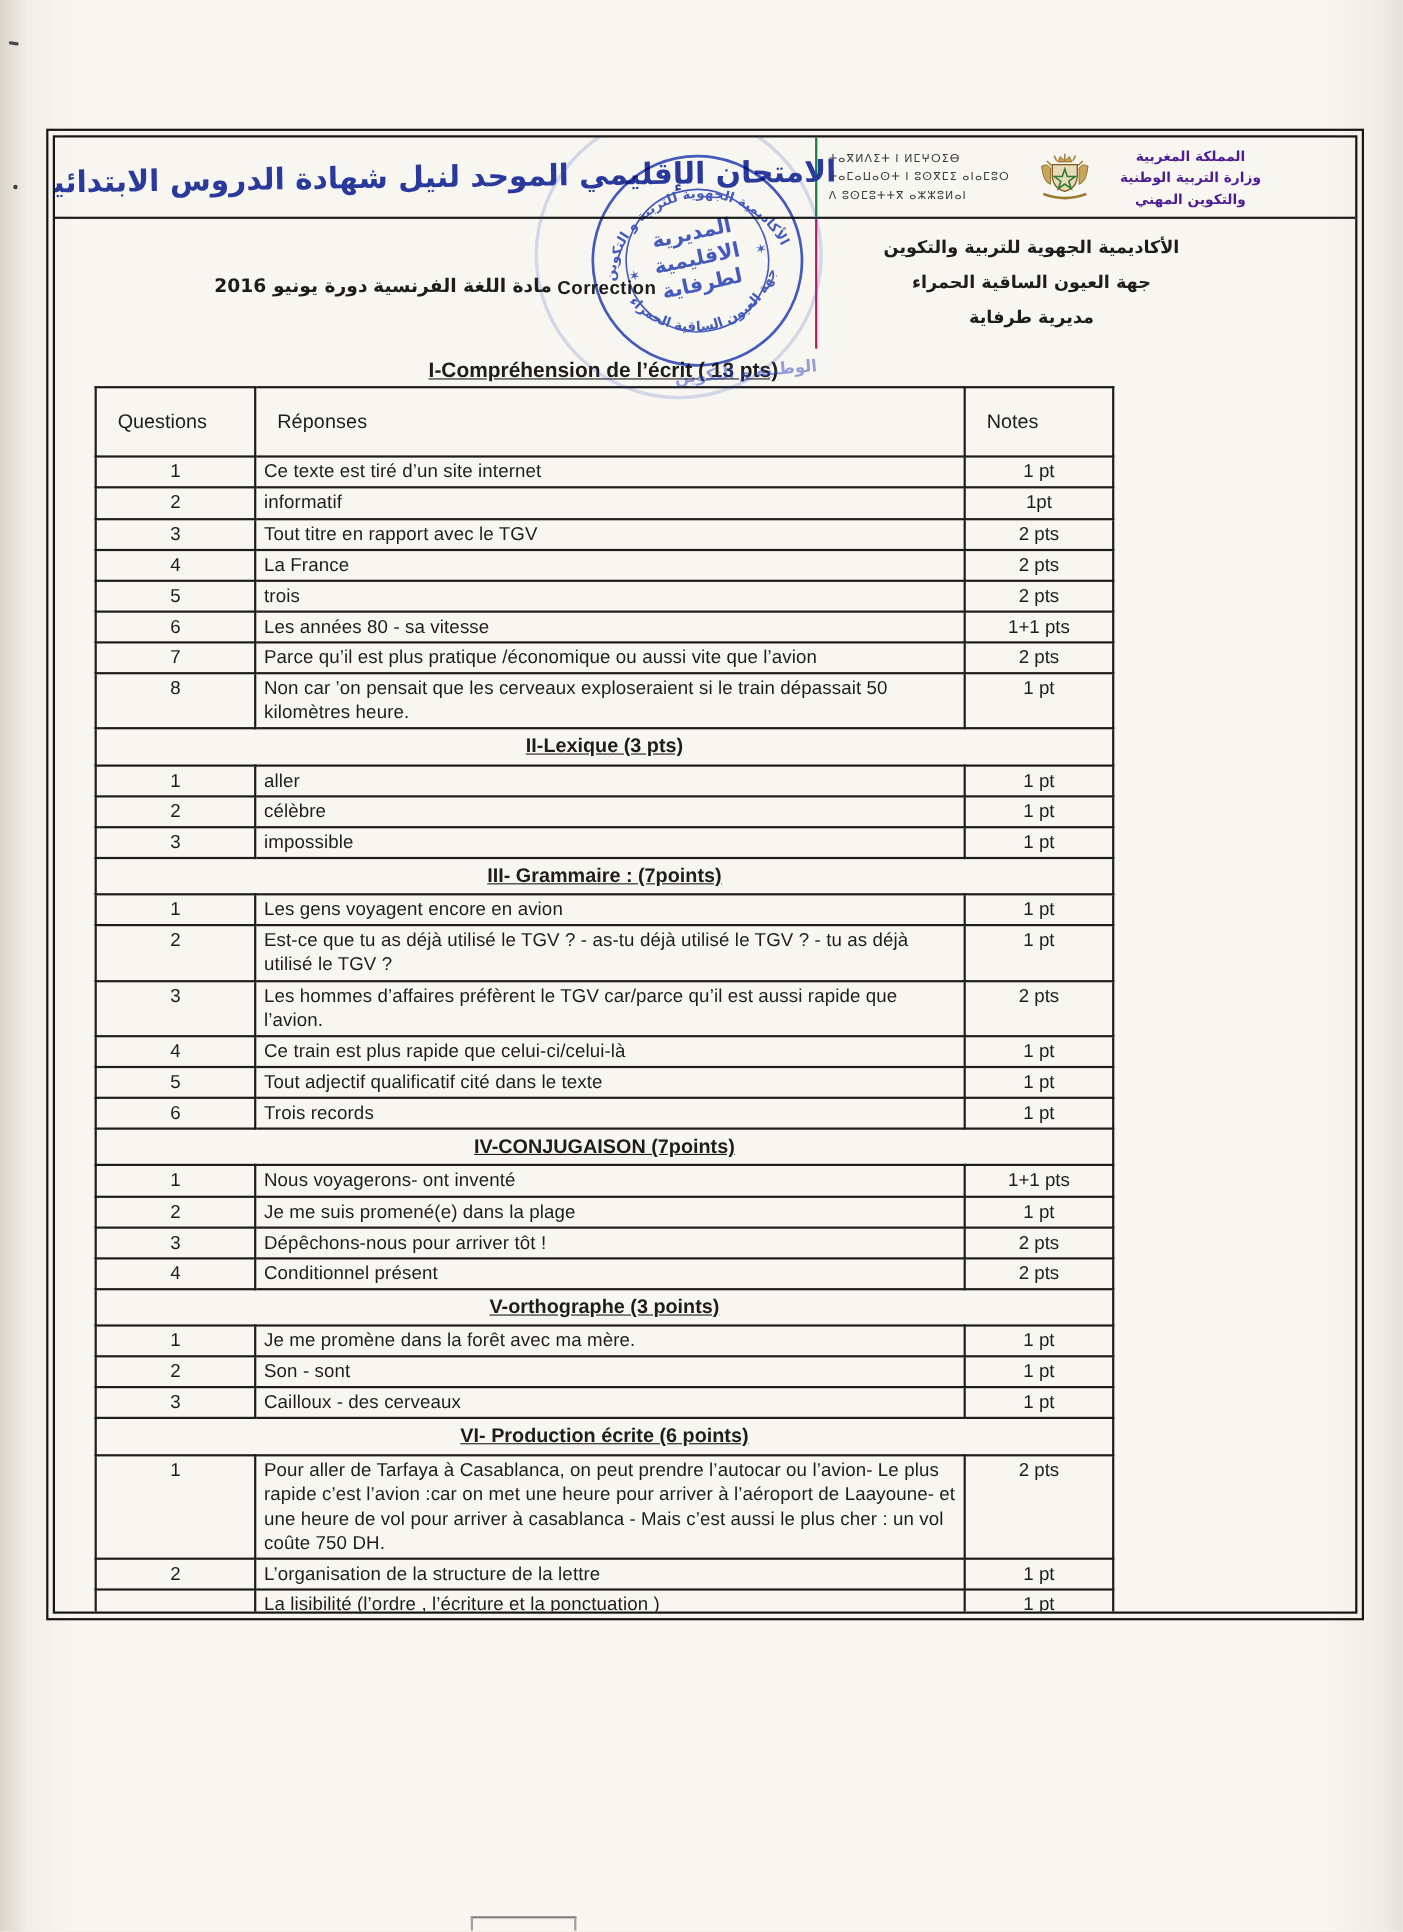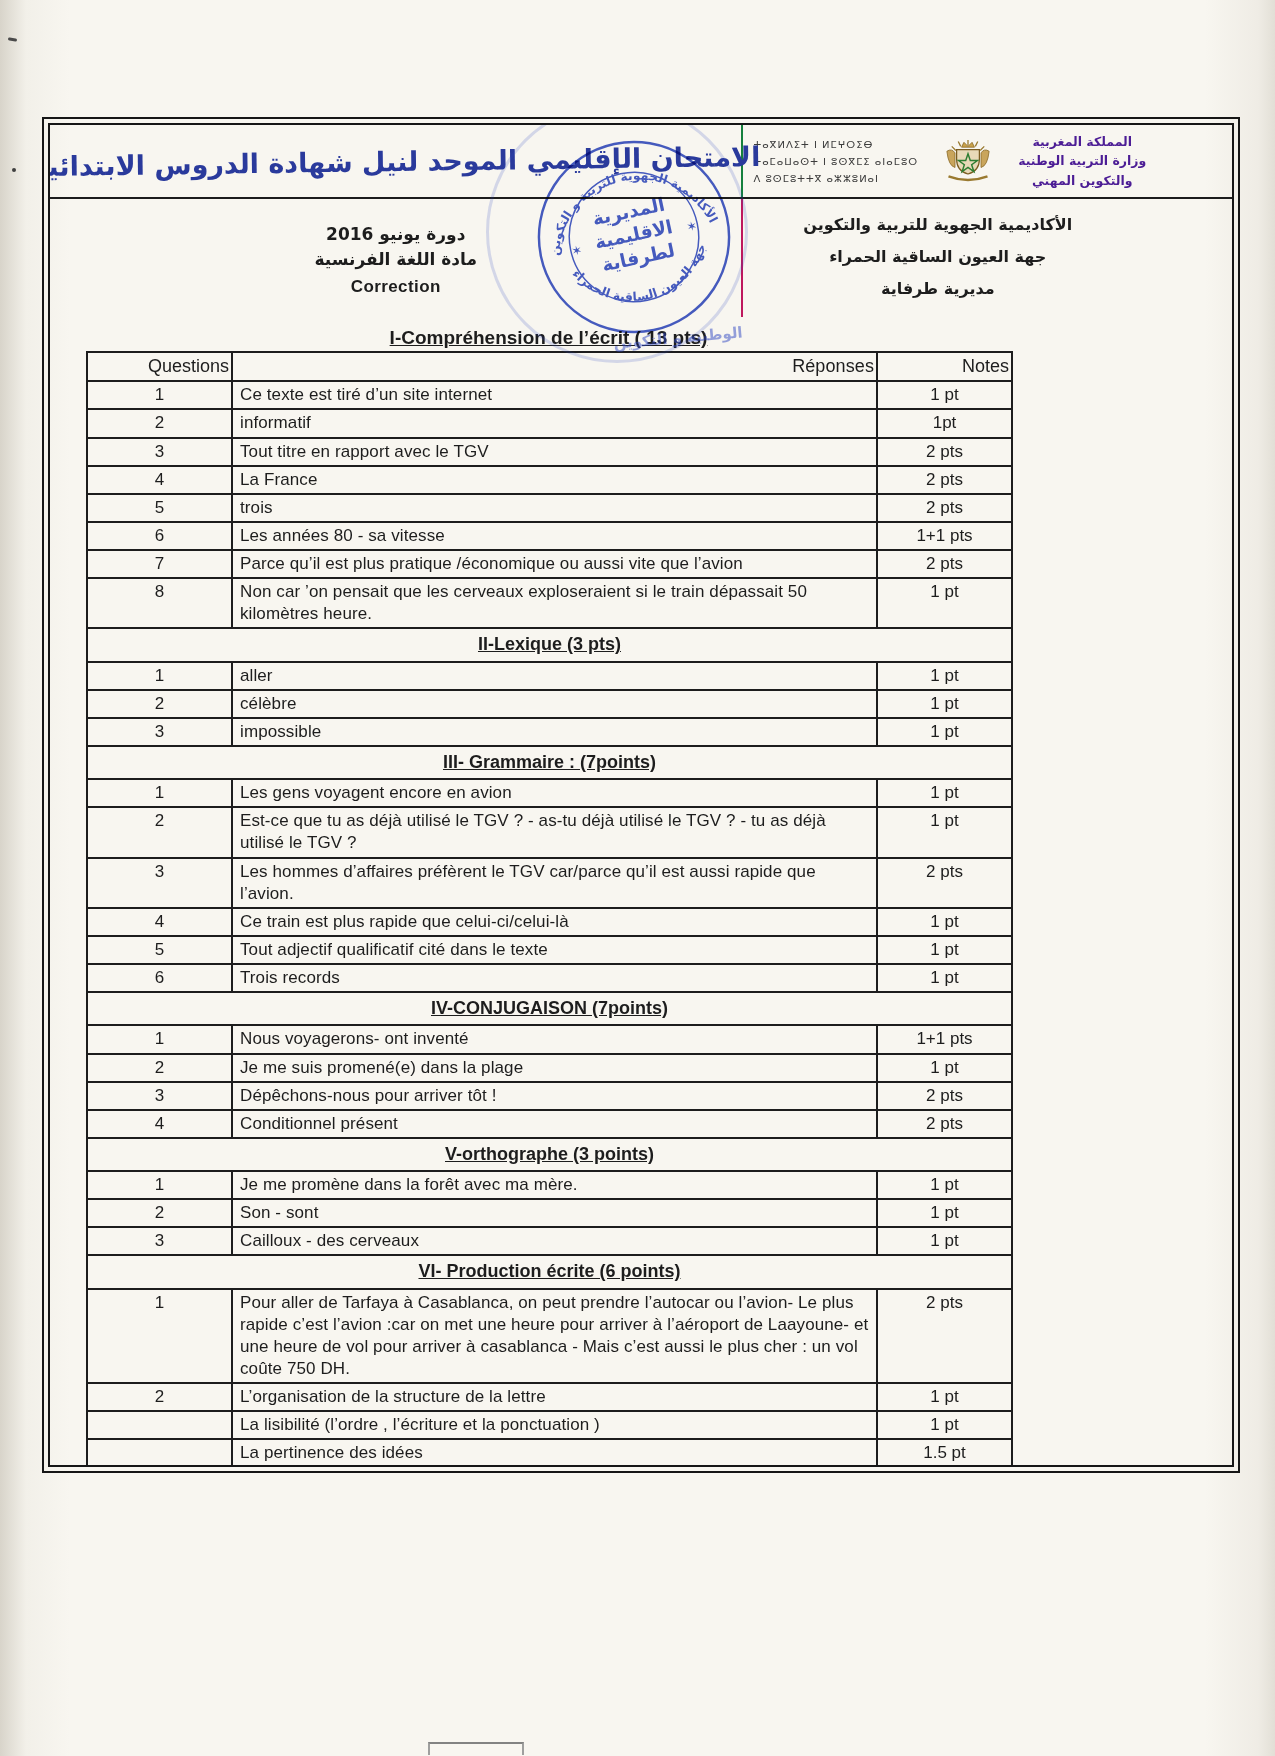--- a/index.html
+++ b/index.html
@@ -33,21 +33,21 @@
   .ministry-cell {
     flex:1; border-left:2px solid #15803d; display:flex; align-items:center;
     justify-content:center; gap:24px; padding:4px 110px 4px 10px;
   }
   .tifinagh { font-family:"DejaVu Sans",sans-serif; font-size:10px; color:#3c3c3c; line-height:1.7; letter-spacing:1px; white-space:nowrap; }
   .kingdom { font-size:12.5px; font-weight:bold; line-height:1.55; text-align:center; color:#4c1d95; white-space:nowrap; }
   .emblem { width:52px; height:48px; flex:0 0 auto; }
 
   .header-bottom { display:flex; height:118px; }
   .session-cell {
-    width:58.5%; display:flex; flex-direction:column; align-items:center;
+    width:58.5%; display:flex; flex-direction:row; align-items:center;
     justify-content:center; gap:5px; padding-top:4px;
   }
   .session, .subject { font-size:17px; font-weight:bold; }
   .correction { font-size:17px; font-weight:bold; letter-spacing:0.4px; margin-top:3px; }
   .academy-cell {
     flex:1; border-left:2px solid #be185d; text-align:center;
     padding:10px 110px 0 10px; font-size:16px; font-weight:bold; line-height:2.0;
   }
 
   
@@ -79,21 +79,21 @@
     position:relative; z-index:2; background:transparent;
   }
   .exam-table td {
     border:2px solid #1d1d1d; padding:2px 7px; vertical-align:top;
     font-size:17px; line-height:1.3;
   }
   .q-cell { text-align:center; font-size:17px; }
   .a-cell { font-size:17.5px; letter-spacing:0.1px; }
   .n-cell { text-align:center; font-size:16.5px; }
   .ctr { text-align:center;border-radius:12px; }
-  .colhead-row td { text-align:right; font-size:18px; padding:2px; font-weight:normal; }
+  .colhead-row td { text-align:left; font-size:18px; padding:19px; font-weight:normal; }
   .section-row td { text-align:center; font-weight:bold; font-size:18px; padding:4px; }
 
   
   .next-page-edge {
     position:absolute; left:428px; top:1742px; width:96px; height:13px;
     border-top:2px solid #6f6f6f; border-left:2px solid #909090; border-right:2px solid #909090;
     opacity:0.85;
   }
   .speck1 { position:absolute; left:8px; top:38px; width:9px; height:3px; background:#4a4a4a; transform:rotate(8deg); border-radius:2px; }
   .speck2 { position:absolute; left:12px; top:168px; width:4px; height:4px; background:#3f3f3f; border-radius:50%; }

